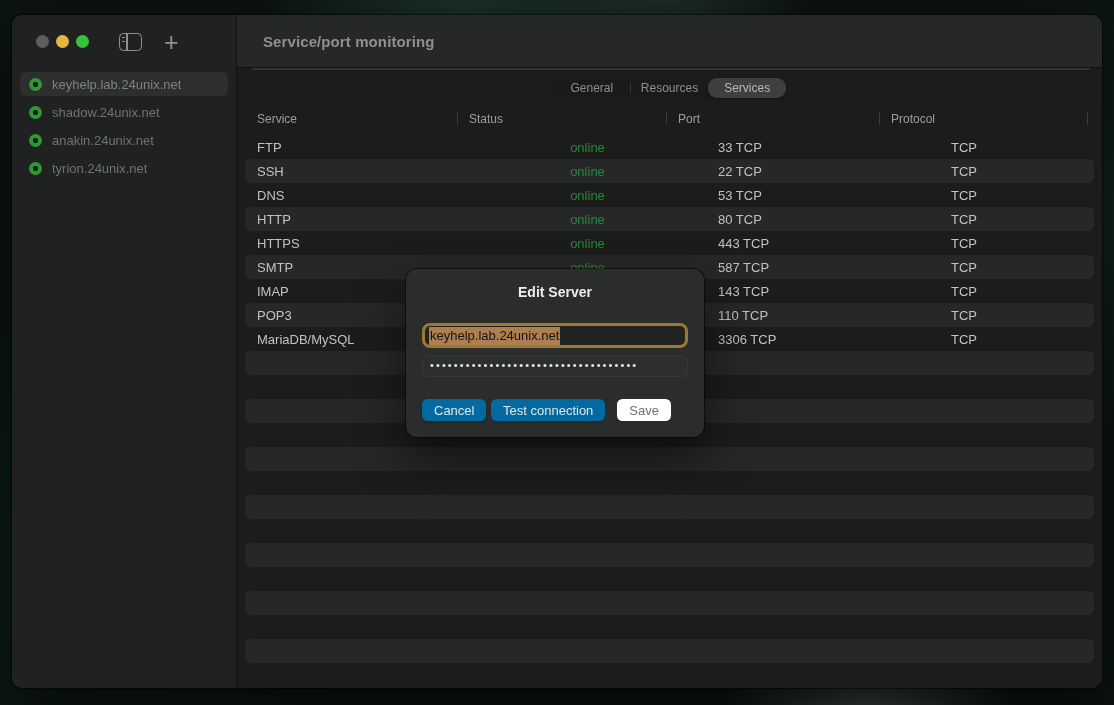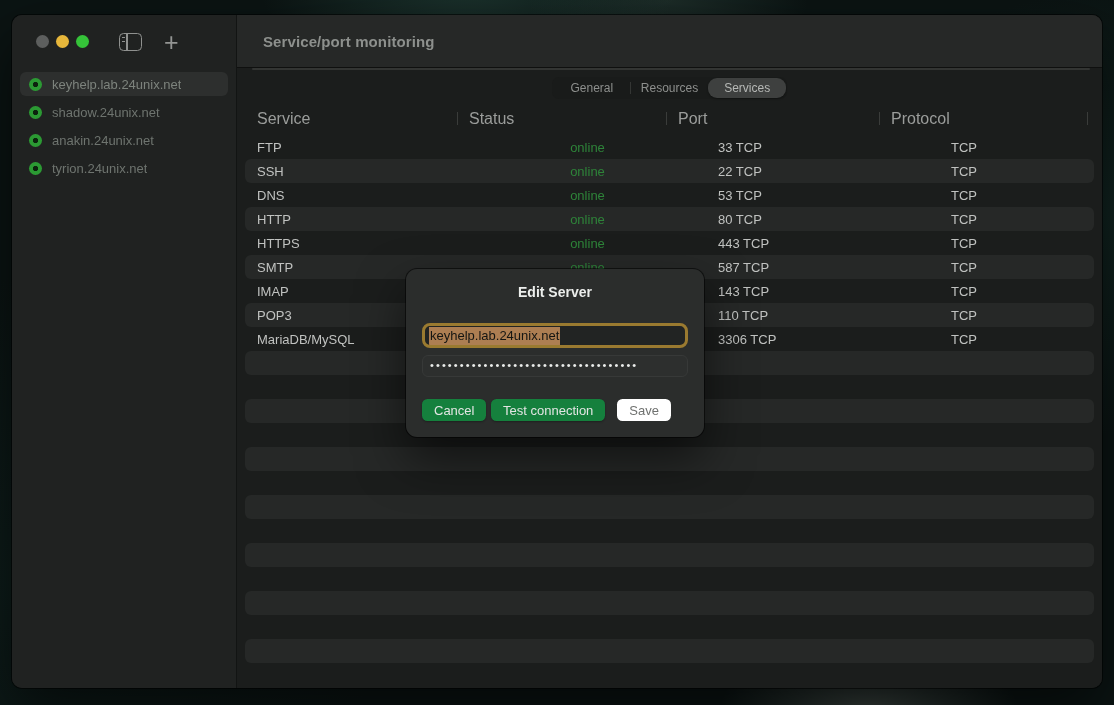--- a/index.html
+++ b/index.html
@@ -44,21 +44,21 @@
   .content-body { flex:1; position:relative; padding:0 8px; display:flex; flex-direction:column; }
   .content-body::before { content:""; position:absolute; top:0; left:15px; right:12px; height:2px; border-radius:1px; background:#333533; }
   
   .tabs-row { height:34px; flex:none; display:flex; justify-content:center; align-items:center; padding-top:6px; }
   .segmented { width:235px; height:22px; background:#191b1a; border-radius:7px; display:flex; align-items:stretch; padding:1px; position:relative; }
   .segment { flex:1; display:flex; align-items:center; justify-content:center; font-size:12px; color:#8d8f8d; border-radius:6px; position:relative; }
   .segment.selected { background:#3e403f; color:#b6b8b6; box-shadow:0 1px 2px rgba(0,0,0,.35);border-radius:9px; }
   .seg-sep { position:absolute; left:33.3%; top:5px; bottom:5px; width:1px; background:#343634; }
   
   .table { flex:1; display:flex; flex-direction:column; overflow:hidden; }
-  .thead { height:33px; flex:none; display:grid; grid-template-columns:212px 209px 213px 1fr; align-items:center; position:relative; color:#9b9d9b; font-size:16px; }
+  .thead { height:33px; flex:none; display:grid; grid-template-columns:212px 209px 213px 1fr; align-items:center; position:relative; color:#9b9d9b; font-size:12px; }
   .thead .th { padding-left:12px; }
   .col-sep { position:absolute; top:10px; width:1px; height:13px; background:#3a3c3a; }
   .trow { height:24px; flex:none; display:grid; grid-template-columns:212px 209px 213px 1fr; align-items:center; font-size:13px; color:#c0c2c0; border-radius:6px;gap:20px; }
   .trow.alt { background:#262827; }
   .trow .td { padding-left:12px; white-space:nowrap; overflow:hidden; }
   .td.status { color:var(--online-green);text-align:center; }
   
   .dialog {
     position:absolute; left:394px; top:254px; width:298px; height:168px;
     background:#2b2d2c; border-radius:11px; padding:14px 16px 16px 16px;
@@ -70,21 +70,21 @@
     margin-top:22px; height:25px; border:3px solid var(--focus-ring); border-radius:8px;
     background:#222423; display:flex; align-items:center; padding:0 4px; overflow:hidden;
   }
   .host-text { background:var(--selection); color:#141512; font-size:13px; line-height:16px; padding:1px 1px; white-space:nowrap; }
   .password-field {
     margin-top:7px; height:22px; background:#2d2f2e; border-radius:6px; border:1px solid #373938;
     display:flex; align-items:center; padding:0 7px; overflow:hidden;
   }
   .password-dots { color:#eaecea; font-size:11px; letter-spacing:2.1px; white-space:nowrap; transform:translateY(-1px); }
   .dialog-buttons { margin-top:22px; display:flex; align-items:center; }
-  .btn { height:22px; border:none; border-radius:5.5px; font-family:inherit; font-size:13px; padding:0 12px; color:#e3e5e3; background:#15803d; box-shadow:0 1px 2px rgba(0,0,0,.3); }
+  .btn { height:22px; border:none; border-radius:5.5px; font-family:inherit; font-size:13px; padding:0 12px; color:#e3e5e3; background:#0369a1; box-shadow:0 1px 2px rgba(0,0,0,.3); }
   .btn-test { margin-left:auto; }
   .btn-save { margin-left:12px; margin-right:17px; background:#ffffff; color:#6f716f; box-shadow:none; }
 </style>
 </head>
 <body>
 
 <div class="window">
 
   <div class="sidebar">
     <div class="sidebar-header">

